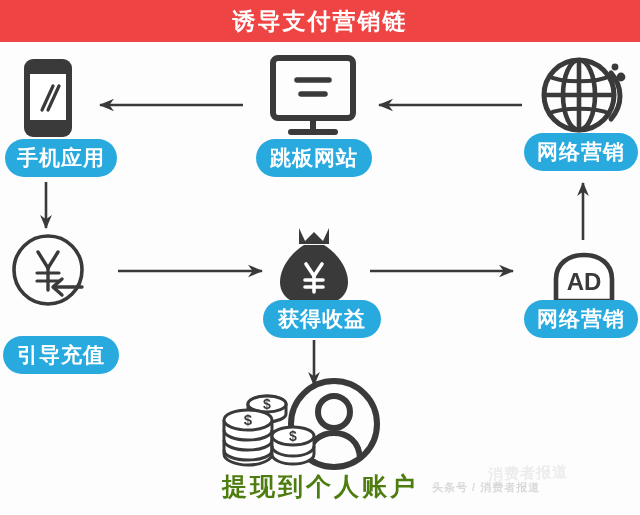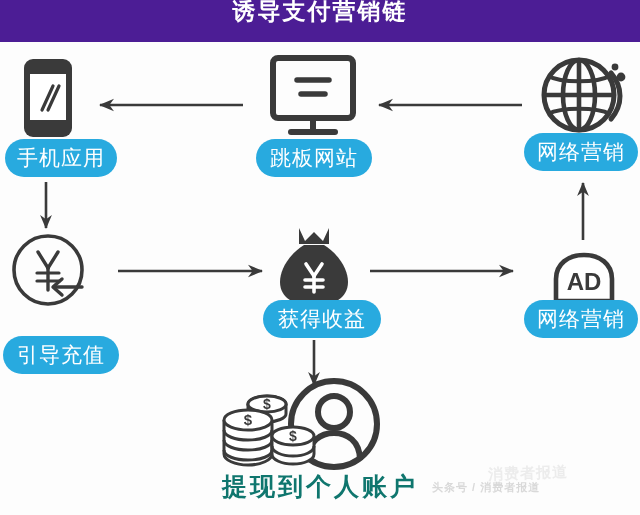--- a/index.html
+++ b/index.html
@@ -18,23 +18,23 @@
     overflow: hidden;
   }
 
   
   #title-banner {
     position: absolute;
     left: 0;
     top: 0;
     width: 640px;
     height: 42px;
-    background: #4c1d95;
+    background: #ef4444;
     display: flex;
-    align-items: flex-start;
+    align-items: center;
     justify-content: center;
   }
   #title-banner .title-text {
     color: #ffffff;
     font-size: 23px;
     font-weight: bold;
     letter-spacing: 2px;
     line-height: 1;
   }
 
@@ -42,21 +42,21 @@
   .pill {
     position: absolute;
     height: 38px;
     border-radius: 19px;
     background: #28AADF;
     color: #ffffff;
     display: flex;
     align-items: center;
     justify-content: center;
     font-size: 21px;
-    font-weight: normal;
+    font-weight: bold;
     letter-spacing: 1px;
     box-sizing: border-box;
     padding: 12px 9px;
     white-space: nowrap;
   }
 
   
   .node {
     position: absolute;
   }
@@ -64,21 +64,21 @@
     position: absolute;
   }
 
   
   #bottom-caption {
     position: absolute;
     left: 0;
     top: 470px;
     width: 640px;
     text-align: center;
-    color: #0f766e;
+    color: #4d7c0f;
     font-size: 25px;
     font-weight: bold;
     letter-spacing: 3px;
   }
 
   
   .watermark {
     position: absolute;
     color: #d9d9d9;
     font-size: 11px;

